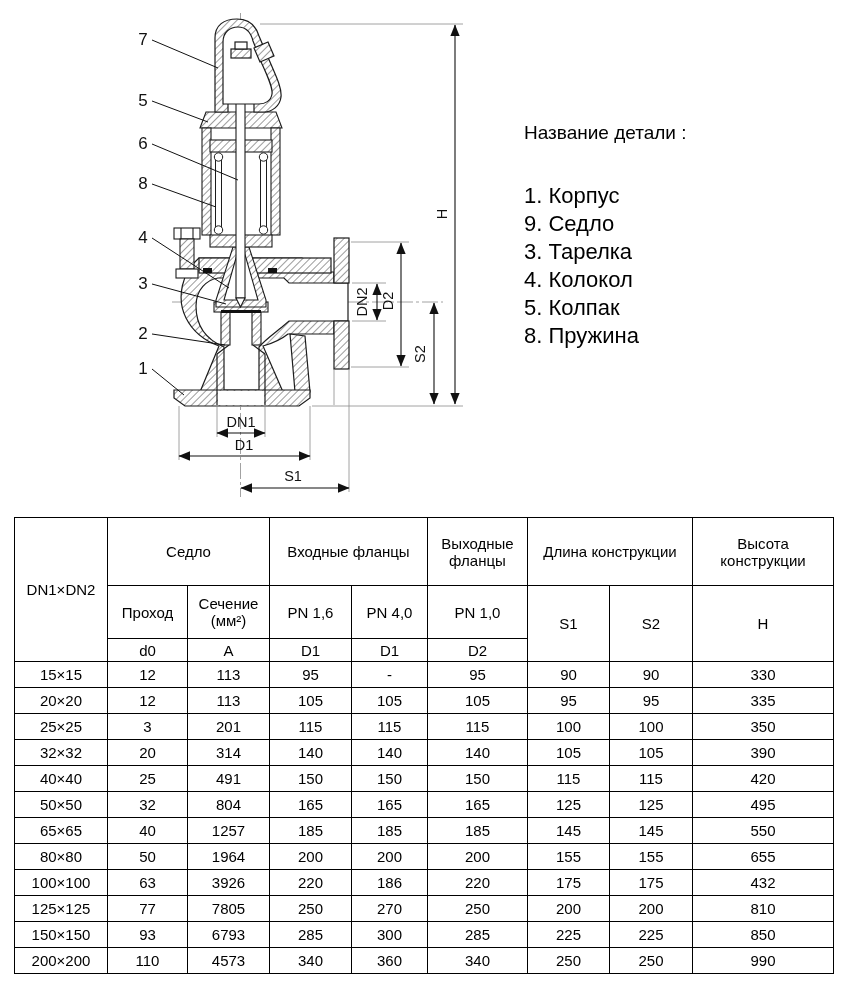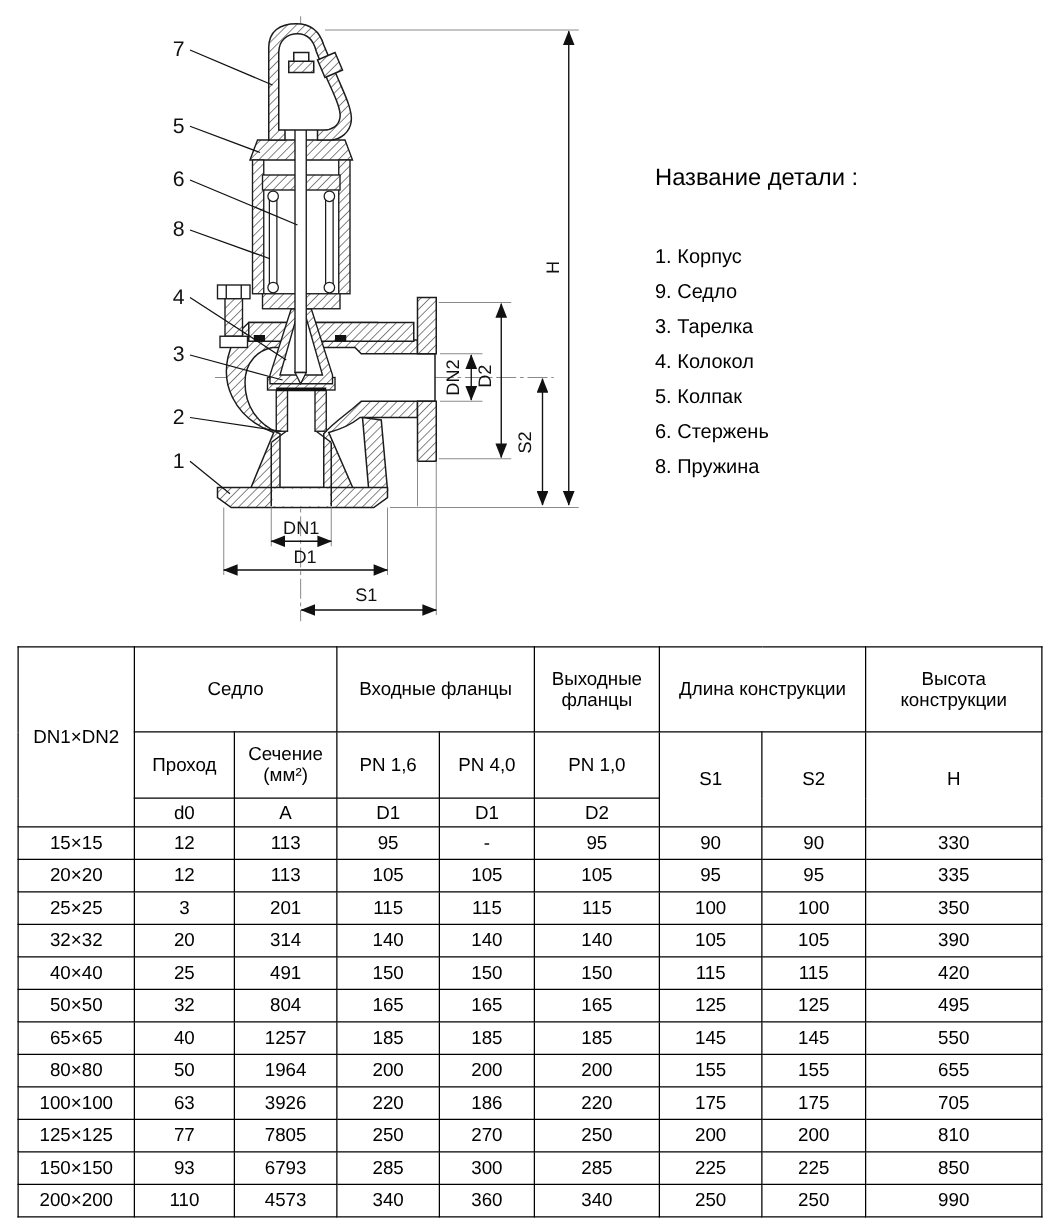--- a/index.html
+++ b/index.html
@@ -6,23 +6,23 @@
   html,body { background:#ffffff; }
   body { font-family:"Liberation Sans", sans-serif; color:#000; }
   #page { position:relative; width:847px; height:985px; background:#fff; overflow:hidden; }
 
   
   #drawing { position:absolute; left:2px; top:0; }
   .co { font-size:17px; fill:#111; }
   .dim { font-size:14.5px; fill:#111; }
 
   
-  #parts { position:absolute; left:524px; top:132px; }
+  #parts { position:absolute; left:524px; top:122px; }
   #parts .title { font-size:19px; margin-bottom:38px; }
-  #parts .item { font-size:16px; line-height:28px; }
+  #parts .item { font-size:22px; line-height:28px; }
 
   
   #spec-table { position:absolute; left:14px; top:517px; }
   table { border-collapse:collapse; table-layout:fixed; width:819px; }
   th, td { border:1px solid #000; font-weight:normal; text-align:center;
            vertical-align:middle; font-size:15px; padding:0; }
   thead tr.r1 th { height:68px; }
   thead tr.r2 th { height:53px; }
   thead tr.r3 th { height:23px; }
   tbody td { height:26px; }
@@ -189,21 +189,20 @@
   </svg>
 
   <div id="parts">
     <div class="title">Название детали :</div>
     <div>
         <div class="item">1. Корпус</div>
         <div class="item">9. Седло</div>
         <div class="item">3. Тарелка</div>
         <div class="item">4. Колокол</div>
         <div class="item">5. Колпак</div>
-        <div class="item">6. Стержень</div>
         <div class="item">8. Пружина</div>
       </div>
   </div>
 
   <div id="spec-table">
     <table>
       <colgroup>
         <col style="width:93px">
           <col style="width:80px">
           <col style="width:82px">
@@ -335,21 +334,21 @@
           </tr>
           <tr>
             <td>100×100</td>
             <td>63</td>
             <td>3926</td>
             <td>220</td>
             <td>186</td>
             <td>220</td>
             <td>175</td>
             <td>175</td>
-            <td>705</td>
+            <td>432</td>
           </tr>
           <tr>
             <td>125×125</td>
             <td>77</td>
             <td>7805</td>
             <td>250</td>
             <td>270</td>
             <td>250</td>
             <td>200</td>
             <td>200</td>

